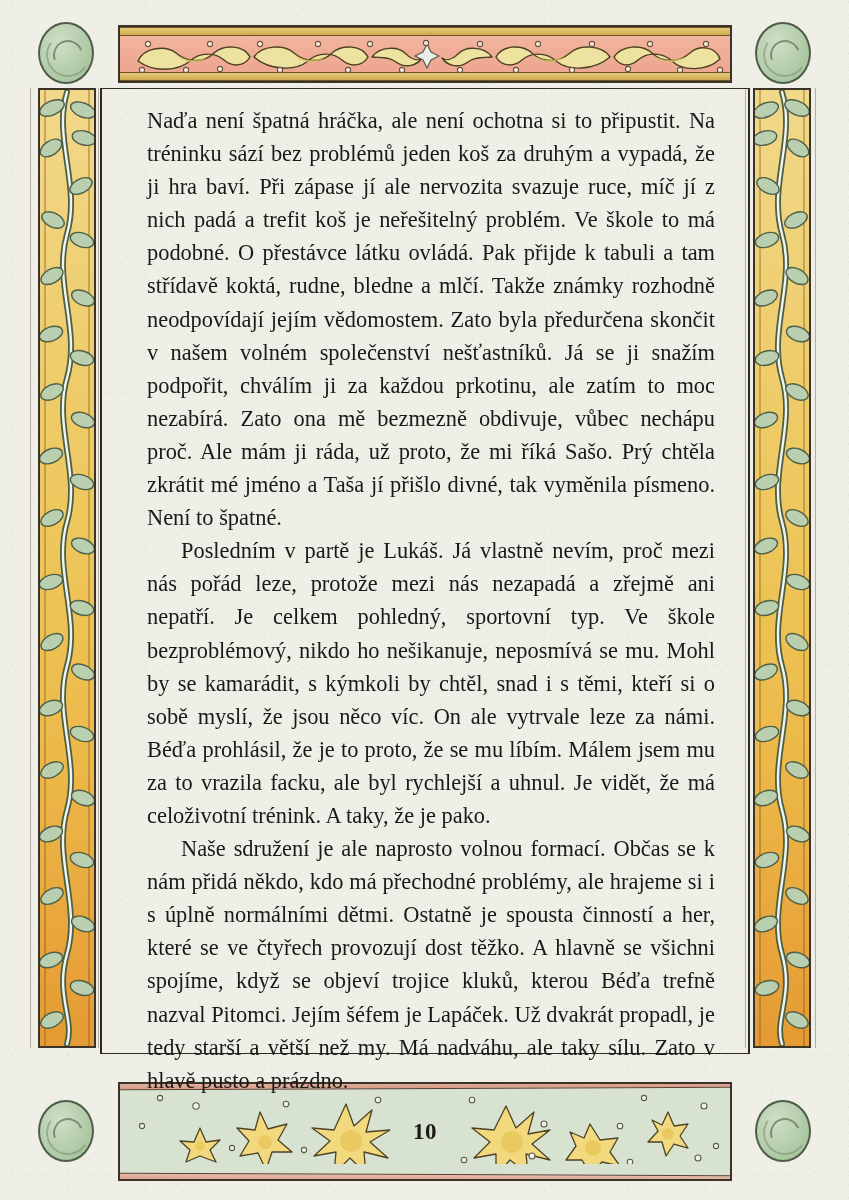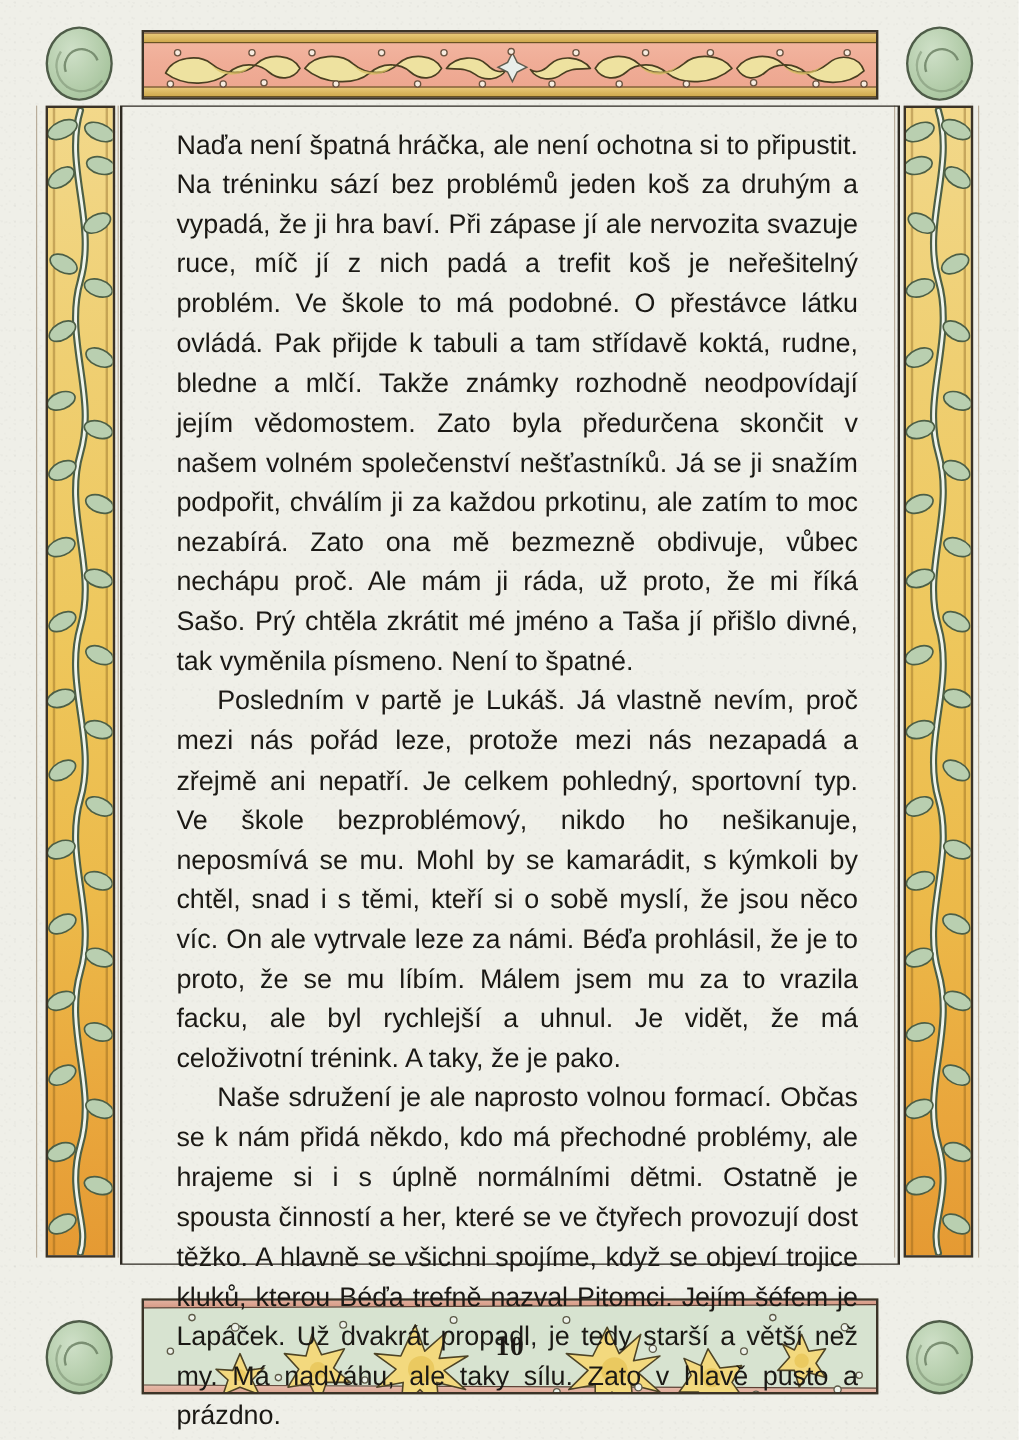--- a/index.html
+++ b/index.html
@@ -106,21 +106,21 @@
   #side-right { left: 753px; }
   .side-inner-line {
     position: absolute; top: 0; bottom: 0; width: 2px;
     background: rgba(120,80,20,.35);
   }
 
   
   #bottom-banner {
     position: absolute;
     left: 118px; top: 1082px;
-    width: 614px; height: 80px;
+    width: 614px; height: 99px;
     box-sizing: border-box;
     border: 2px solid #3b3327;
     background: #d7e3d0;
     overflow: hidden;
   }
   #bottom-banner .edge-top,
   #bottom-banner .edge-bot {
     position: absolute; left: -4px; right: -4px; height: 8px;
     background: linear-gradient(180deg,#e6b9a8,#d79c88);
     border-top: 1px solid #5e4034;
@@ -161,21 +161,21 @@
   #text-column {
     position: absolute;
     left: 147px; top: 104px;
     width: 568px;
     height: 940px;
   }
   #text-column p {
     margin: 0;
     text-align: justify;
     text-justify: inter-word;
-    font-family: Liberation Sans, sans-serif;
+    font-family: Liberation Serif, serif;
     font-size: 22.4px;
     line-height: 33.1px;
     color: #1b1915;
     text-indent: 34px;
     hyphens: manual;
   }
   #text-column p.first { text-indent: 0; }
 </style>
 </head>
 <body>

